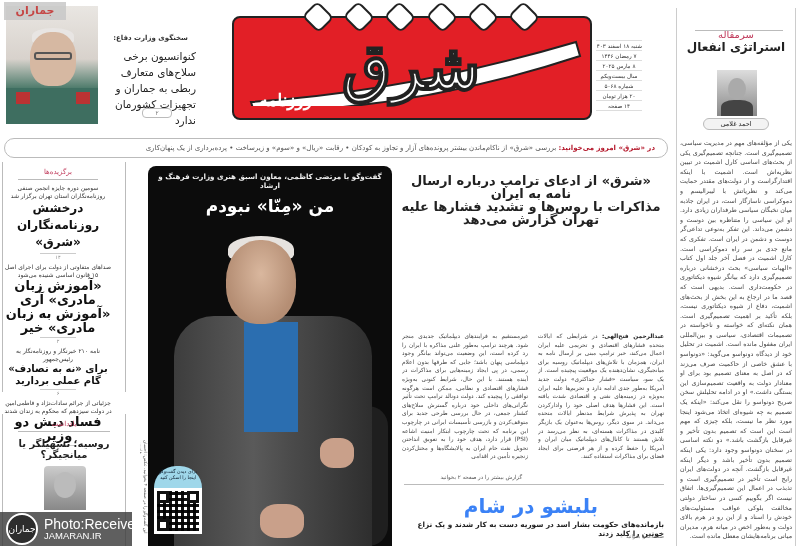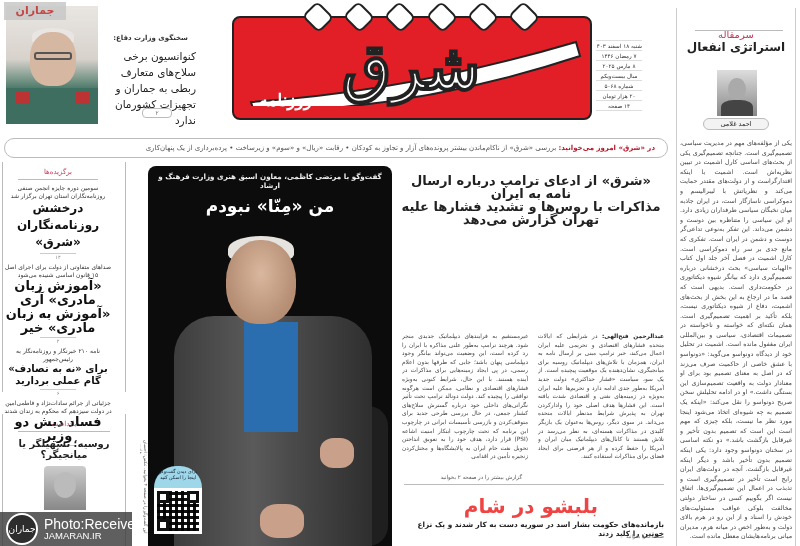--- a/index.html
+++ b/index.html
@@ -79,21 +79,21 @@
   
   #lead-kicker { left: 398px; top: 174px; width: 266px; font-size: 13px; font-weight: bold; line-height: 13px; color: #222; }
   #lead-title { left: 398px; top: 196px; width: 266px; font-size: 50px; font-weight: bold; line-height: 58px; color: #111; }
   #lead-body { left: 402px; top: 332px; width: 262px; height: 132px; display:flex; gap: 10px; direction: rtl; }
   #lead-body .col { flex: 1; font-size: 5.8px; line-height: 8.6px; color: #444; text-align: justify; overflow:hidden; }
   #lead-body .col .byline { font-weight: bold; color: #222; }
   #lead-more-l { left: 402px; top: 474px; width: 120px; font-size: 5.5px; color: #555; direction: rtl; text-align: right; }
   #lead-rule { left: 404px; top: 484px; width: 260px; height: 1px; background: #bbb; }
 
   
-  #syria-title { left: 398px; top: 494px; width: 266px; font-size: 20px; font-weight: bold; color: #ef4444; }
+  #syria-title { left: 398px; top: 494px; width: 266px; font-size: 20px; font-weight: bold; color: #3b82f6; }
   #syria-sub { left: 398px; top: 520px; width: 266px; font-size: 7.3px; font-weight: bold; color: #222; text-align: right; }
   #syria-page { left: 560px; top: 533px; width: 104px; font-size: 5px; color: #666; text-align: right; direction: rtl; }
 
   
   #note-frame { left: 2px; top: 414px; width: 124px; height: 132px; border-left: 1px solid #bbb; border-right: 1px solid #bbb; }
   #note-photo { left: 44px; top: 466px; width: 42px; height: 44px; background: linear-gradient(180deg,#ccc,#888); border-radius: 4px 4px 0 0; overflow:hidden;}
   #note-photo .f { position:absolute; left: 10px; top: 6px; width: 22px; height: 26px; background:#bbb; border-radius: 50%; }
   #watermark { left: 0px; top: 512px; width: 132px; height: 34px; background: rgba(60,60,60,.82); }
   #wm-logo { left: 6px; top: 513px; width: 32px; height: 32px; border-radius: 50%; border: 2px solid #fff; background: rgba(40,40,40,.9); color: #fff; font-size: 9px; text-align: center; line-height: 28px; }
   #wm-line1 { left: 44px; top: 516px; font-size: 14px; color: #fff; font-family: "Liberation Sans", sans-serif; }

